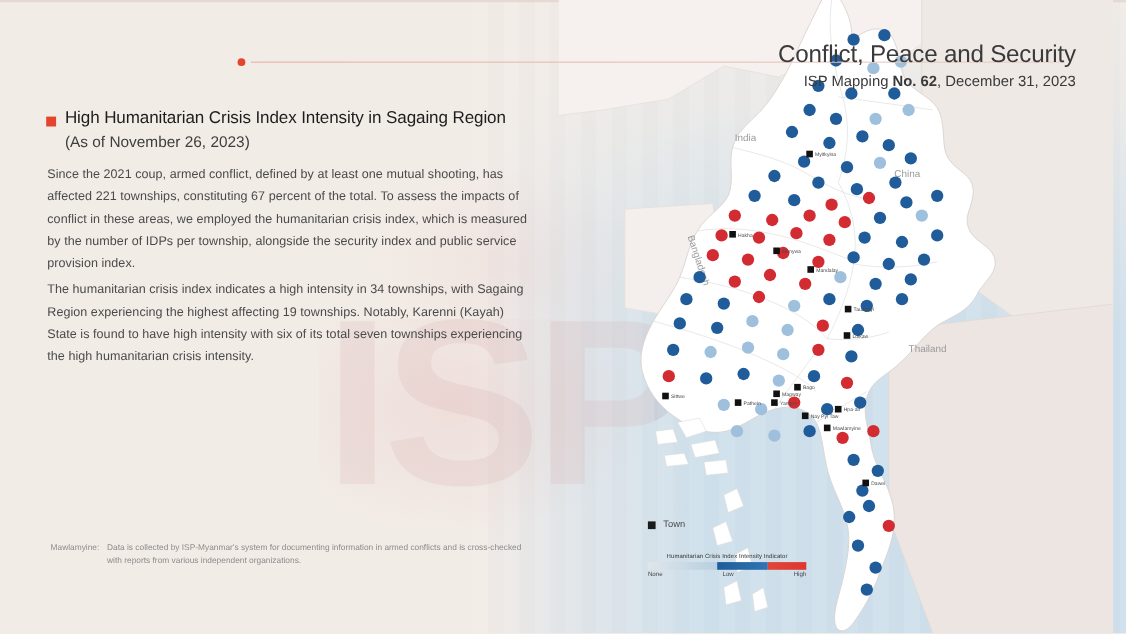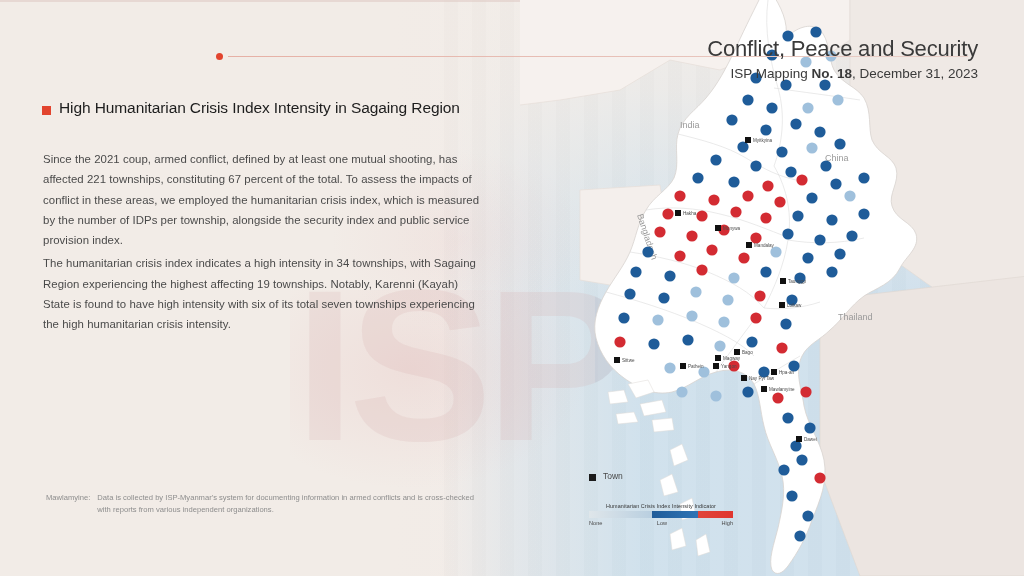--- a/index.html
+++ b/index.html
@@ -80,21 +80,21 @@
   .body-text { position:absolute; left:43px; top:149px; width:442px;
                font-size:11.4px; line-height:1.78; color:#4a4a4a; letter-spacing:0.05px; }
   .body-text p { margin:0; }
   .body-text p + p { margin-top:3px; }
 
   .reference { position:absolute; left:46px; top:492px; width:440px;
                font-size:7.6px; line-height:1.55; color:#8d8d8d; display:flex; gap:7px; }
   .reference .rlabel { flex:0 0 auto; }
 
   
-  #map { position:absolute; left:520px; top:0; width:504px; height:540px; }
+  #map { position:absolute; left:508px; top:0; width:504px; height:540px; }
   #map svg { position:absolute; left:0; top:0; }
 
   .country-label { font-size:9px; fill:#9a9a9a; font-family:"Liberation Sans",sans-serif; }
   .city-label { font-size:4.6px; fill:#4b4b4b; font-family:"Liberation Sans",sans-serif; }
 
   
   .legend-town { position:absolute; left:589px; top:471px; display:flex;
                  align-items:flex-end; gap:7px; }
   .legend-town .sq { width:7px; height:7px; background:#1b1b1b; }
   .legend-town .lbl { font-size:8.5px; color:#4a4a4a; }
@@ -343,24 +343,25 @@
             <text class="city-label" x="284" y="441">Dawei</text>
           </g>
       </g>
     </svg>
   </div>
 
   <div class="logo-dot"></div>
   <div class="logo-rule"></div>
 
   <div class="hdr-title">Conflict, Peace and Security</div>
-  <div class="hdr-sub"><span>ISP Mapping </span><b>No. 18</b><span>, December 31, 2023</span></div>
+  <div class="hdr-sub"><span>ISP Mapping </span><b>No. 62</b><span>, December 31, 2023</span></div>
 
   <div class="sect-bullet"></div>
   <div class="sect-title">High Humanitarian Crisis Index Intensity in Sagaing Region</div>
+  <div class="sect-sub">(As of November 26, 2023)</div>
 
   <div class="body-text">
     <p>Since the 2021 coup, armed conflict, defined by at least one mutual shooting, has affected 221 townships, constituting 67 percent of the total. To assess the impacts of conflict in these areas, we employed the humanitarian crisis index, which is measured by the number of IDPs per township, alongside the security index and public service provision index.</p>
     <p>The humanitarian crisis index indicates a high intensity in 34 townships, with Sagaing Region experiencing the highest affecting 19 townships. Notably, Karenni (Kayah) State is found to have high intensity with six of its total seven townships experiencing the high humanitarian crisis intensity.</p>
   </div>
 
   <div class="reference">
     <span class="rlabel">Mawlamyine:</span>
     <span>Data is collected by ISP-Myanmar's system for documenting information in armed conflicts and is cross-checked with reports from various independent organizations.</span>
   </div>

